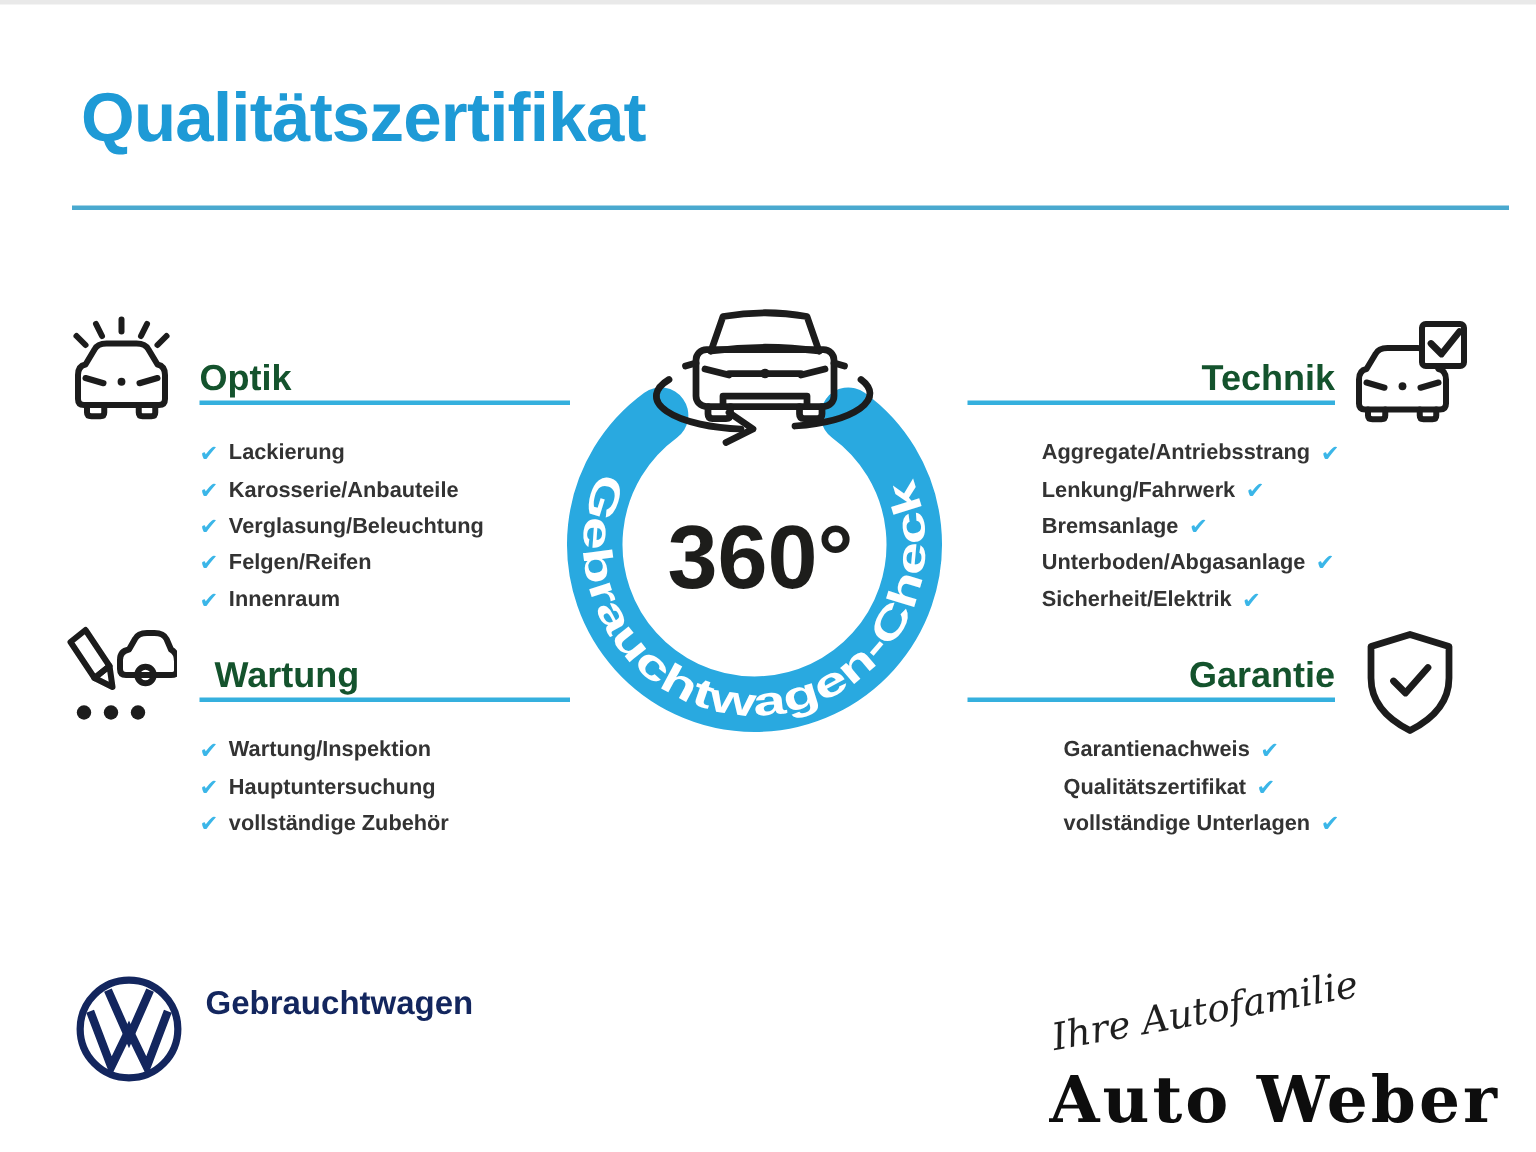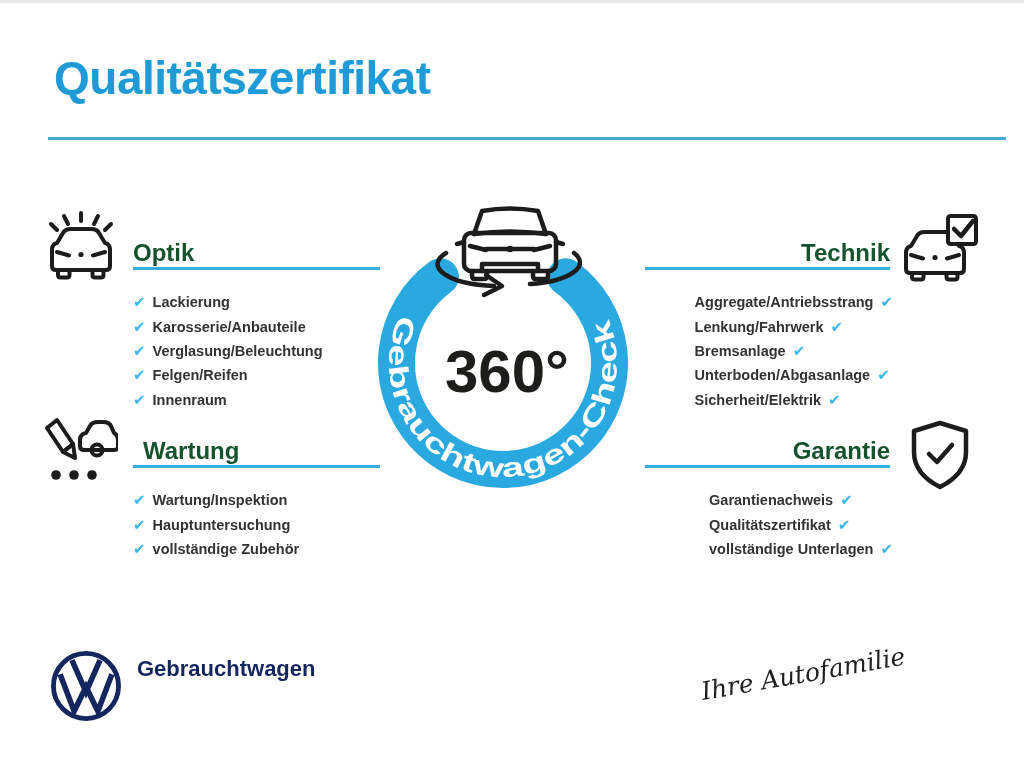--- a/index.html
+++ b/index.html
@@ -195,14 +195,15 @@
   <svg class="icon-svg" style="left:49px;top:646px" width="74" height="74" viewBox="0 0 100 100" fill="none" stroke="#13265e" stroke-linecap="butt" stroke-linejoin="miter">
     <circle cx="50" cy="50" r="44" stroke-width="6.5"></circle>
     <path d="M31,15 L50,58 L69,15" stroke-width="7.5"></path>
     <path d="M15,34 L34,84 L50,51 L66,84 L85,34" stroke-width="7.5"></path>
   </svg>
   <div class="vw-text">
     <div>Gebrauchtwagen</div>
   </div>
 
   <div class="dealer-tagline">Ihre Autofamilie</div>
+  <div class="dealer-name">Auto Weber</div>
 
 </div>
 
 </body></html>

